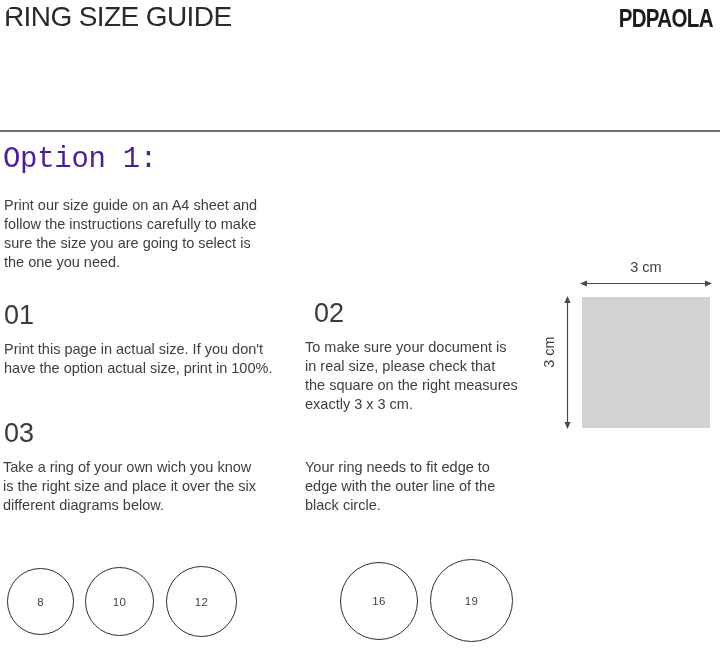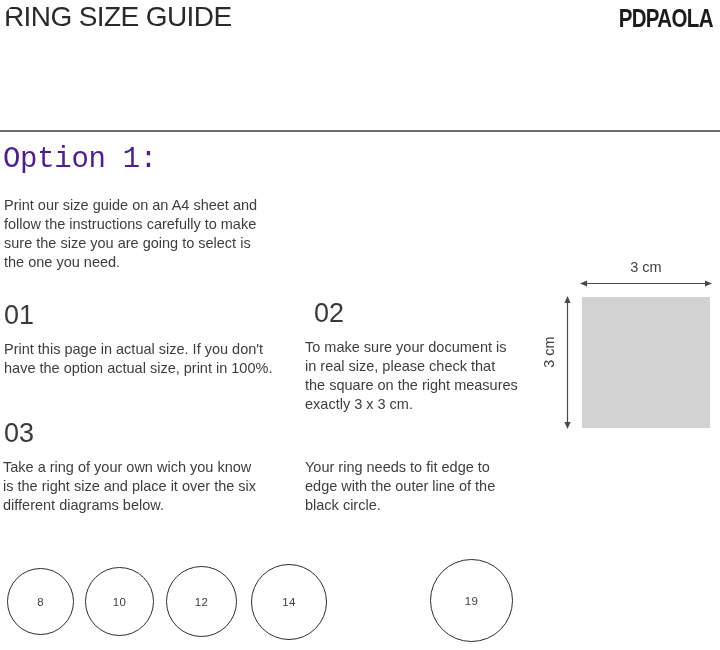--- a/index.html
+++ b/index.html
@@ -161,20 +161,20 @@
 
   <div class="ring-circle" style="left:7px; top:568px; width:67px; height:67px;">
     <span>8</span>
   </div>
   <div class="ring-circle" style="left:85px; top:567px; width:69px; height:69px;">
     <span>10</span>
   </div>
   <div class="ring-circle" style="left:166px; top:566px; width:71px; height:71px;">
     <span>12</span>
   </div>
-  <div class="ring-circle" style="left:251px; top:564px; width:76px; height:76px;">
-    <span>14</span>
+  <div class="ring-circle" style="left:340px; top:562px; width:78px; height:78px;">
+    <span>16</span>
   </div>
   <div class="ring-circle" style="left:430px; top:559px; width:83px; height:83px;">
     <span>19</span>
   </div>
 
 </div>
 
 </body></html>

